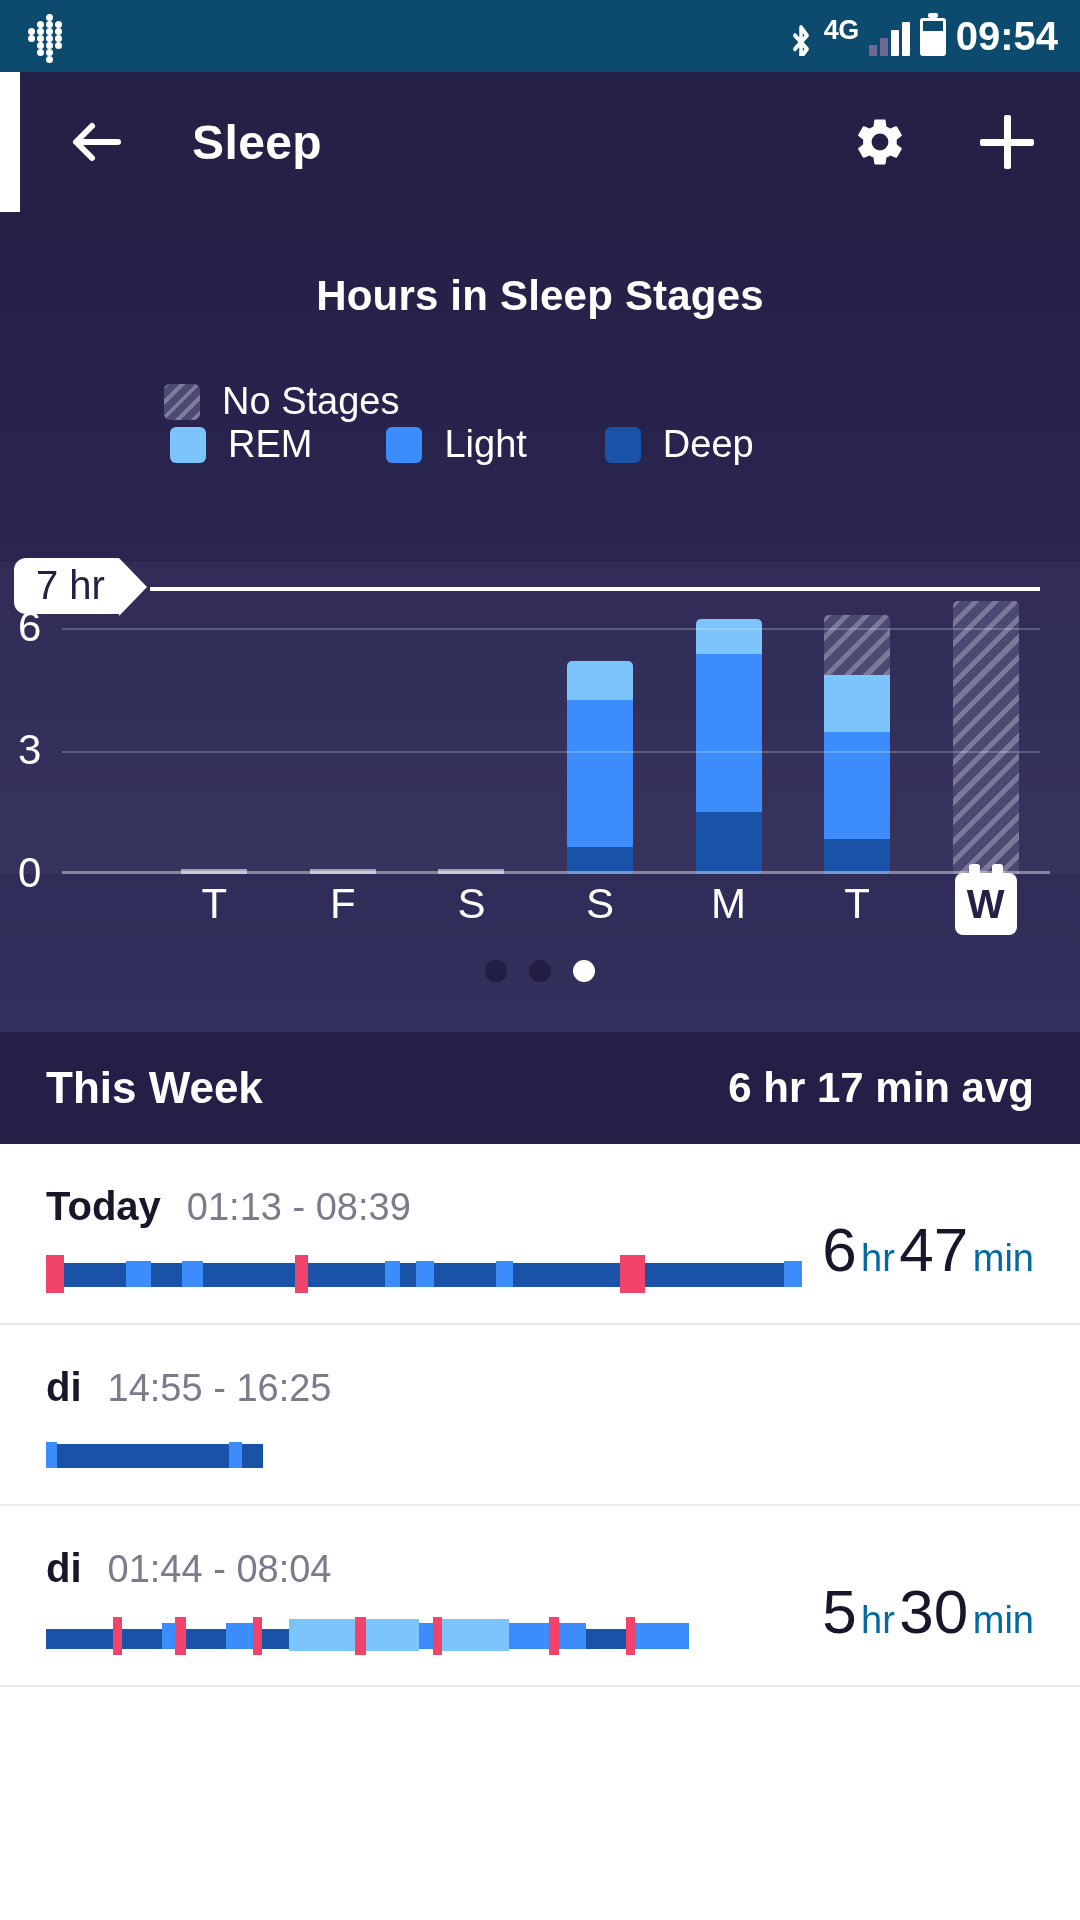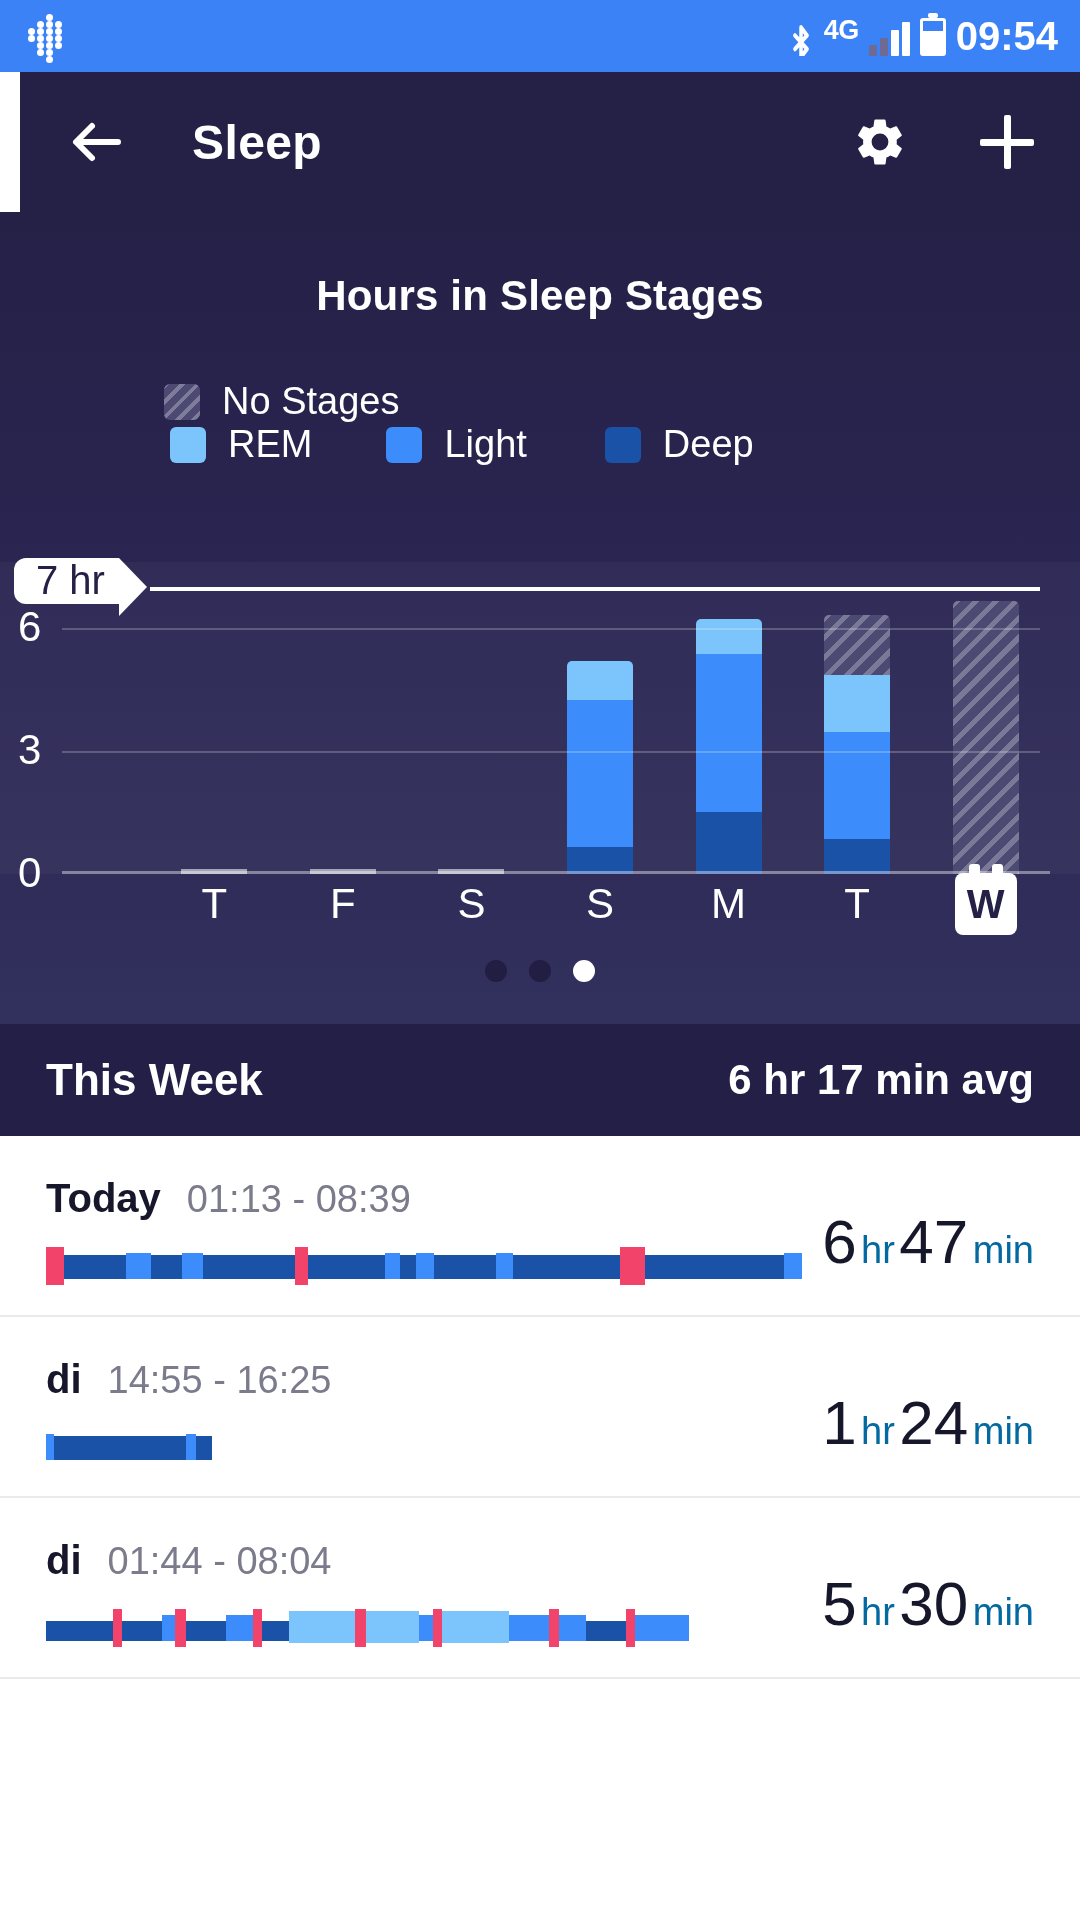--- a/index.html
+++ b/index.html
@@ -6,21 +6,21 @@
   html,body { width:1080px; height:1920px; }
   body {
     font-family: "Liberation Sans", sans-serif;
     background:#ffffff;
     -webkit-font-smoothing:antialiased;
   }
   .phone { position:relative; width:1080px; height:1920px; overflow:hidden; background:#fff; }
 
   
   .statusbar {
-    position:relative; height:72px; background:#3b82f6;
+    position:relative; height:72px; background:#0c4a6e;
     display:flex; align-items:center; padding:0 22px;
   }
   .fitbit-dots { width:52px; height:52px; position:relative; }
   .fitbit-dots i {
     position:absolute; width:7px; height:7px; border-radius:50%;
     background:#ffffff; display:block;
   }
   .status-right { margin-left:auto; display:flex; align-items:flex-end; gap:10px; }
   .bt-icon { width:26px; height:40px; position:relative; }
   .bt-icon svg { display:block; }
@@ -46,21 +46,21 @@
   .plus { width:54px; height:54px; position:relative; }
   .plus:before, .plus:after {
     content:''; position:absolute; background:#fff; border-radius:2px;
   }
   .plus:before { left:0; right:0; top:50%; height:7px; margin-top:-3.5px; }
   .plus:after { top:0; bottom:0; left:50%; width:7px; margin-left:-3.5px; }
 
   
   .chart-card {
     background:linear-gradient(180deg,#252046 0%,#2b2754 55%,#32305c 100%);
-    padding-bottom:12px; position:relative;
+    padding-bottom:20px; position:relative;
   }
   .chart-title {
     color:#fff; font-size:42px; font-weight:bold; text-align:center;
     padding-top:60px; letter-spacing:0.2px;
   }
   .legend { padding:38px 0 0 0; }
   .legend-row { display:flex; align-items:center; }
   .legend-row.r1 { padding-left:170px; gap:0; }
   .legend-row.r2 { padding-left:164px; margin-top:22px; }
   .legend-item { display:flex; align-items:center; }
@@ -78,21 +78,21 @@
   
   .plot-wrap { position:relative; height:420px; margin-top:48px; }
   .plot-bg {
     position:absolute; left:0; right:0; top:48px; bottom:60px;
     background:rgba(255,255,255,0.035);
   }
   .goal-line {
     position:absolute; left:150px; right:40px; height:4px; background:#ffffff;
   }
   .goal-pill {
-    position:absolute; left:14px; height:46px; background:#ffffff;
+    position:absolute; left:14px; height:56px; background:#ffffff;
     border-radius:12px 0 0 12px; display:flex; align-items:center;
     padding:0 14px 0 22px; color:#252046; font-size:40px; font-weight:500;
   }
   .goal-pill:after {
     content:''; position:absolute; right:-28px; top:0;
     border-top:29px solid transparent; border-bottom:29px solid transparent;
     border-left:28px solid #ffffff;
   }
   .gridline { position:absolute; left:62px; right:40px; height:2px; background:rgba(255,255,255,0.22); }
   .ytick { position:absolute; left:18px; color:#ffffff; font-size:42px; line-height:1; }
@@ -368,21 +368,20 @@
             <span class="log-day">di</span>
             <span class="log-range">14:55 - 16:25</span>
           </div>
           <div class="hypnogram" style="width: 22%;">
             <div class="hseg" style="left: 0%; width: 4.9505%; background: rgb(60, 140, 252); top: 6px; bottom: 6px;"></div>
             <div class="hseg" style="left: 4.9505%; width: 79.2079%; background: rgb(26, 82, 168); top: 8px; bottom: 6px;"></div>
             <div class="hseg" style="left: 84.1584%; width: 5.94059%; background: rgb(60, 140, 252); top: 6px; bottom: 6px;"></div>
             <div class="hseg" style="left: 90.099%; width: 9.90099%; background: rgb(26, 82, 168); top: 8px; bottom: 6px;"></div>
           </div>
         </div>
-        <div class="log-right"><span class="dur-num">1</span> <span class="dur-unit">hr</span> <span class="dur-num">24</span> <span class="dur-unit">min</span></div>
       </div>
       <div class="log">
         <div class="log-left">
           <div class="log-head">
             <span class="log-day">di</span>
             <span class="log-range">01:44 - 08:04</span>
           </div>
           <div class="hypnogram" style="width: 85%;">
             <div class="hseg" style="left: 0%; width: 10.3734%; background: rgb(26, 82, 168); top: 12px; bottom: 6px;"></div>
             <div class="hseg" style="left: 10.3734%; width: 1.45228%; background: rgb(242, 67, 107); top: 0px; bottom: 0px;"></div>

